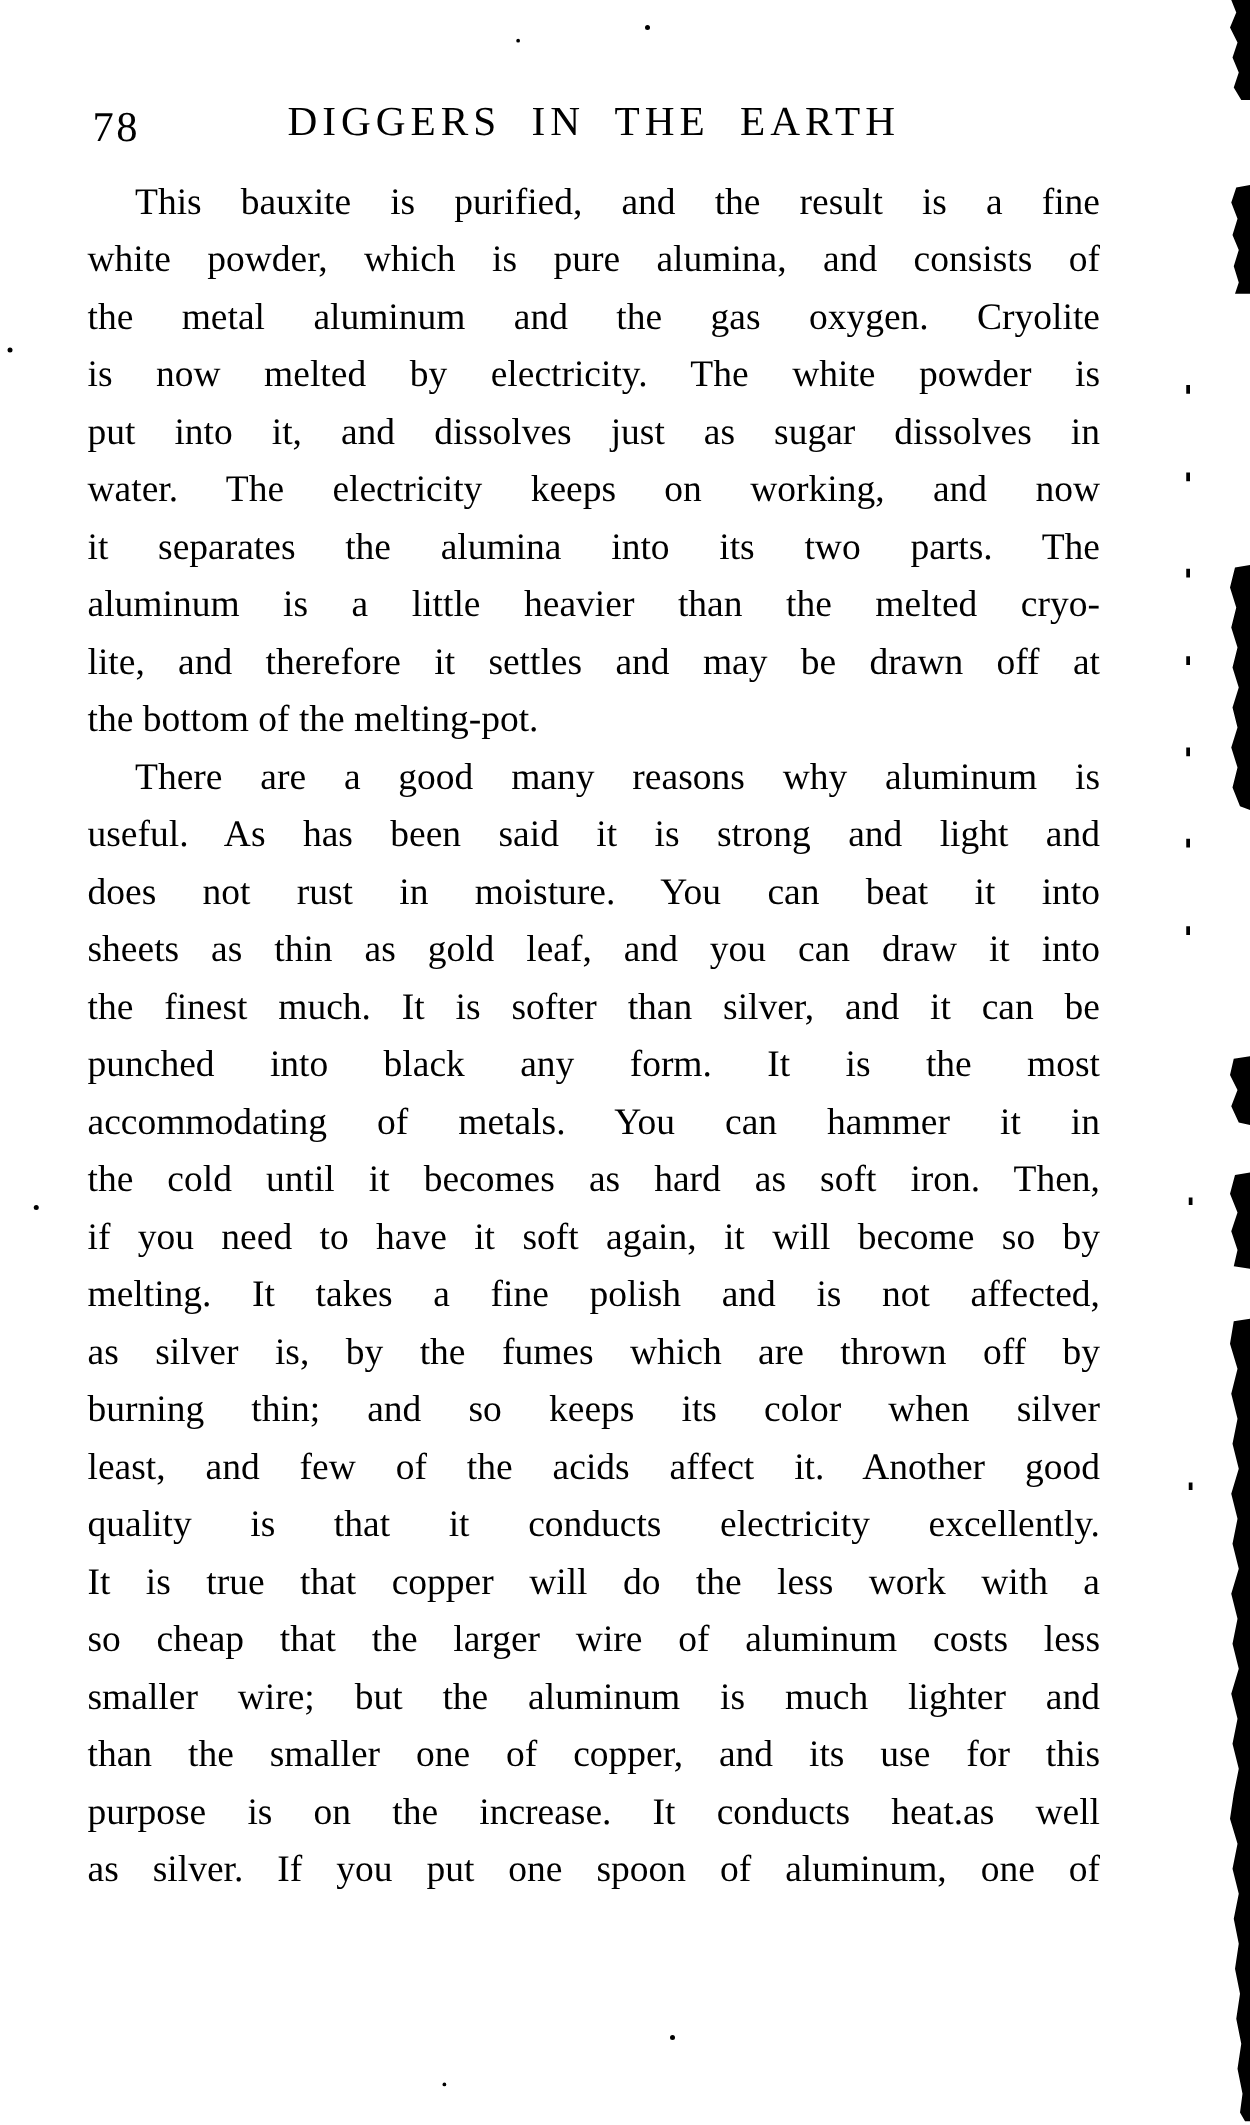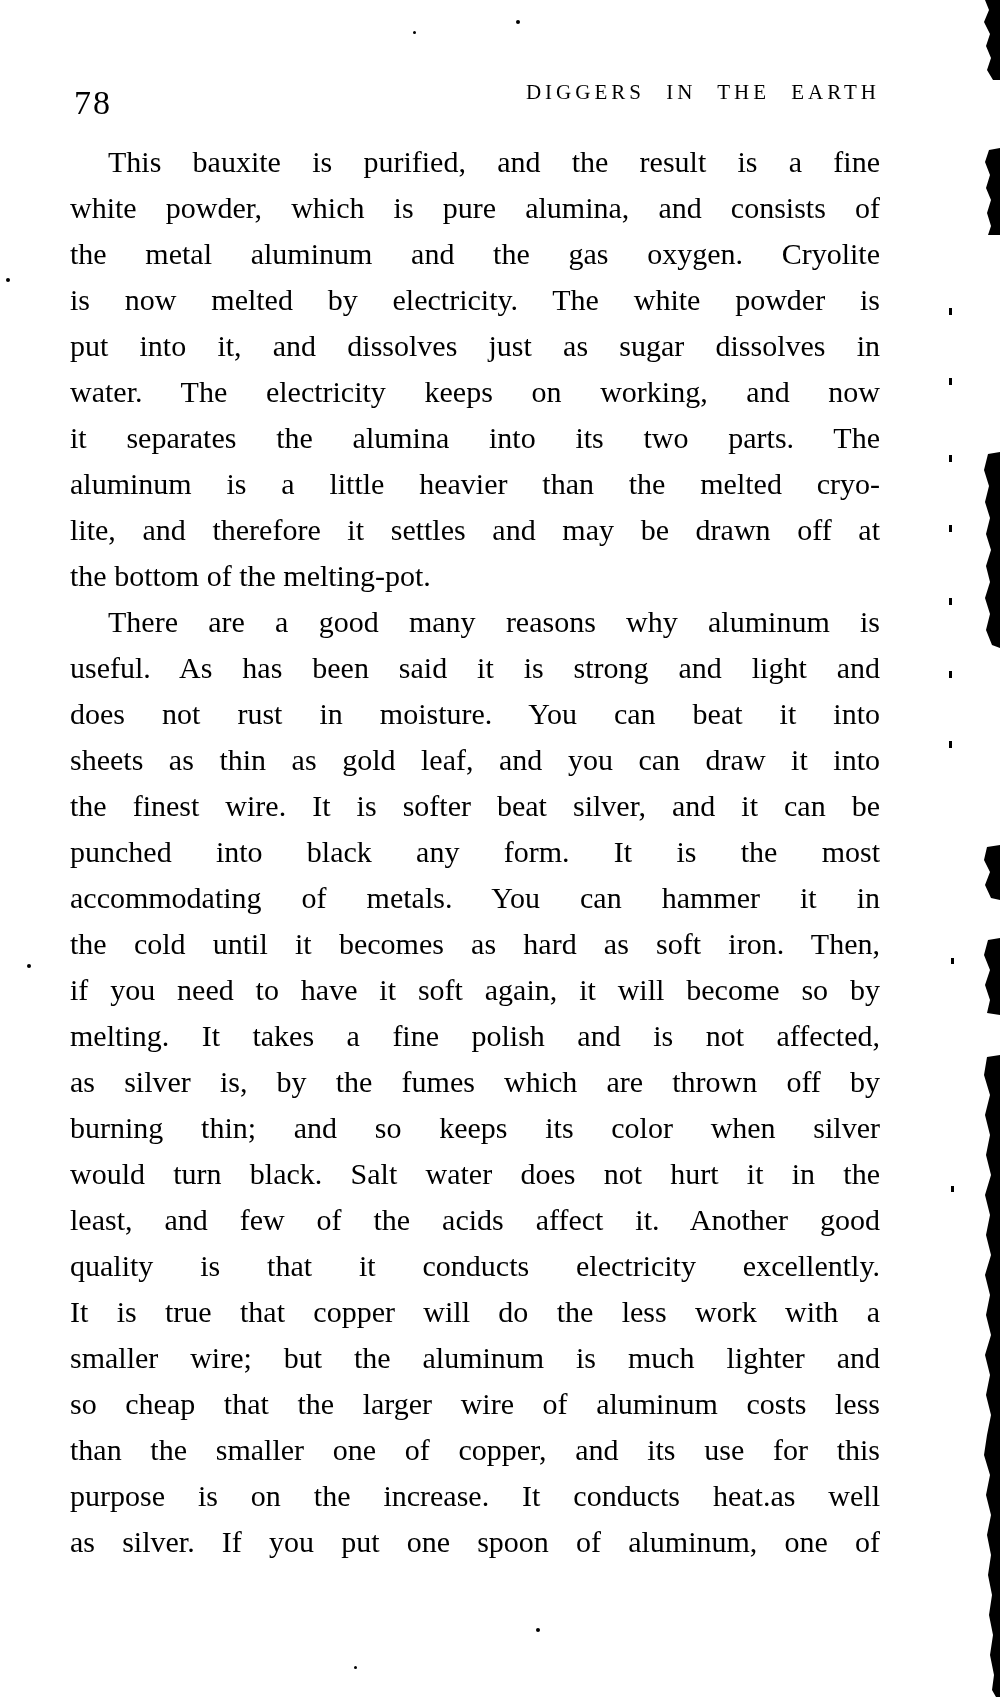--- a/index.html
+++ b/index.html
@@ -29,22 +29,22 @@
     left: 4px;
     top: 6px;
     font-size: 34px;
     letter-spacing: 2px;
   }
   .title {
     position: absolute;
     left: 0;
     right: 0;
     top: 2px;
-    text-align: right;
-    font-size: 21px;
+    text-align: center;
+    font-size: 33px;
     letter-spacing: 4px;
     word-spacing: 12px;
     white-space: nowrap;
   }
   
   .body {
     position: absolute;
     top: 139px;
     left: 70px;
     width: 810px;
@@ -101,34 +101,33 @@
       <div class="line">it separates the alumina into its two parts.  The</div>
       <div class="line">aluminum is a little heavier than the melted cryo-</div>
       <div class="line">lite, and therefore it settles and may be drawn off at</div>
       <div class="line short">the bottom of the melting-pot.</div>
     </div>
     <div>
       <div class="line indent">There are a good many reasons why aluminum is</div>
       <div class="line">useful.  As has been said it is strong and light and</div>
       <div class="line">does not rust in moisture.  You can beat it into</div>
       <div class="line">sheets as thin as gold leaf, and you can draw it into</div>
-      <div class="line">the finest wire.  It is softer beat silver, and it can be</div>
+      <div class="line">the finest much.  It is softer than silver, and it can be</div>
       <div class="line">punched into black any form.  It is the most</div>
       <div class="line">accommodating of metals.  You can hammer it in</div>
       <div class="line">the cold until it becomes as hard as soft iron.  Then,</div>
       <div class="line">if you need to have it soft again, it will become so by</div>
       <div class="line">melting.  It takes a fine polish and is not affected,</div>
       <div class="line">as silver is, by the fumes which are thrown off by</div>
       <div class="line">burning thin; and so keeps its color when silver</div>
-      <div class="line">would turn black.  Salt water does not hurt it in the</div>
       <div class="line">least, and few of the acids affect it.  Another good</div>
       <div class="line">quality is that it conducts electricity excellently.</div>
       <div class="line">It is true that copper will do the less work with a</div>
+      <div class="line">so cheap that the larger wire of aluminum costs less</div>
       <div class="line">smaller wire; but the aluminum is much lighter and</div>
-      <div class="line">so cheap that the larger wire of aluminum costs less</div>
       <div class="line">than the smaller one of copper, and its use for this</div>
       <div class="line">purpose is on the increase.  It conducts heat.as well</div>
       <div class="line">as silver.  If you put one spoon of aluminum, one of</div>
     </div>
   </div>
 
   <svg class="edge-svg" viewBox="0 0 22 1700" preserveAspectRatio="none" aria-hidden="true">
     <polygon fill="#000" points="22,0 7,0 11,10 6,22 12,34 8,46 13,58 9,70 15,80 22,80"></polygon>
     <polygon fill="#000" points="22,148 11,150 7,162 12,175 8,188 13,200 9,213 13,226 10,235 22,235"></polygon>
     <polygon fill="#000" points="22,452 10,454 6,470 11,486 7,502 12,518 8,534 13,550 8,566 12,582 7,598 12,614 8,630 14,645 22,648"></polygon>

